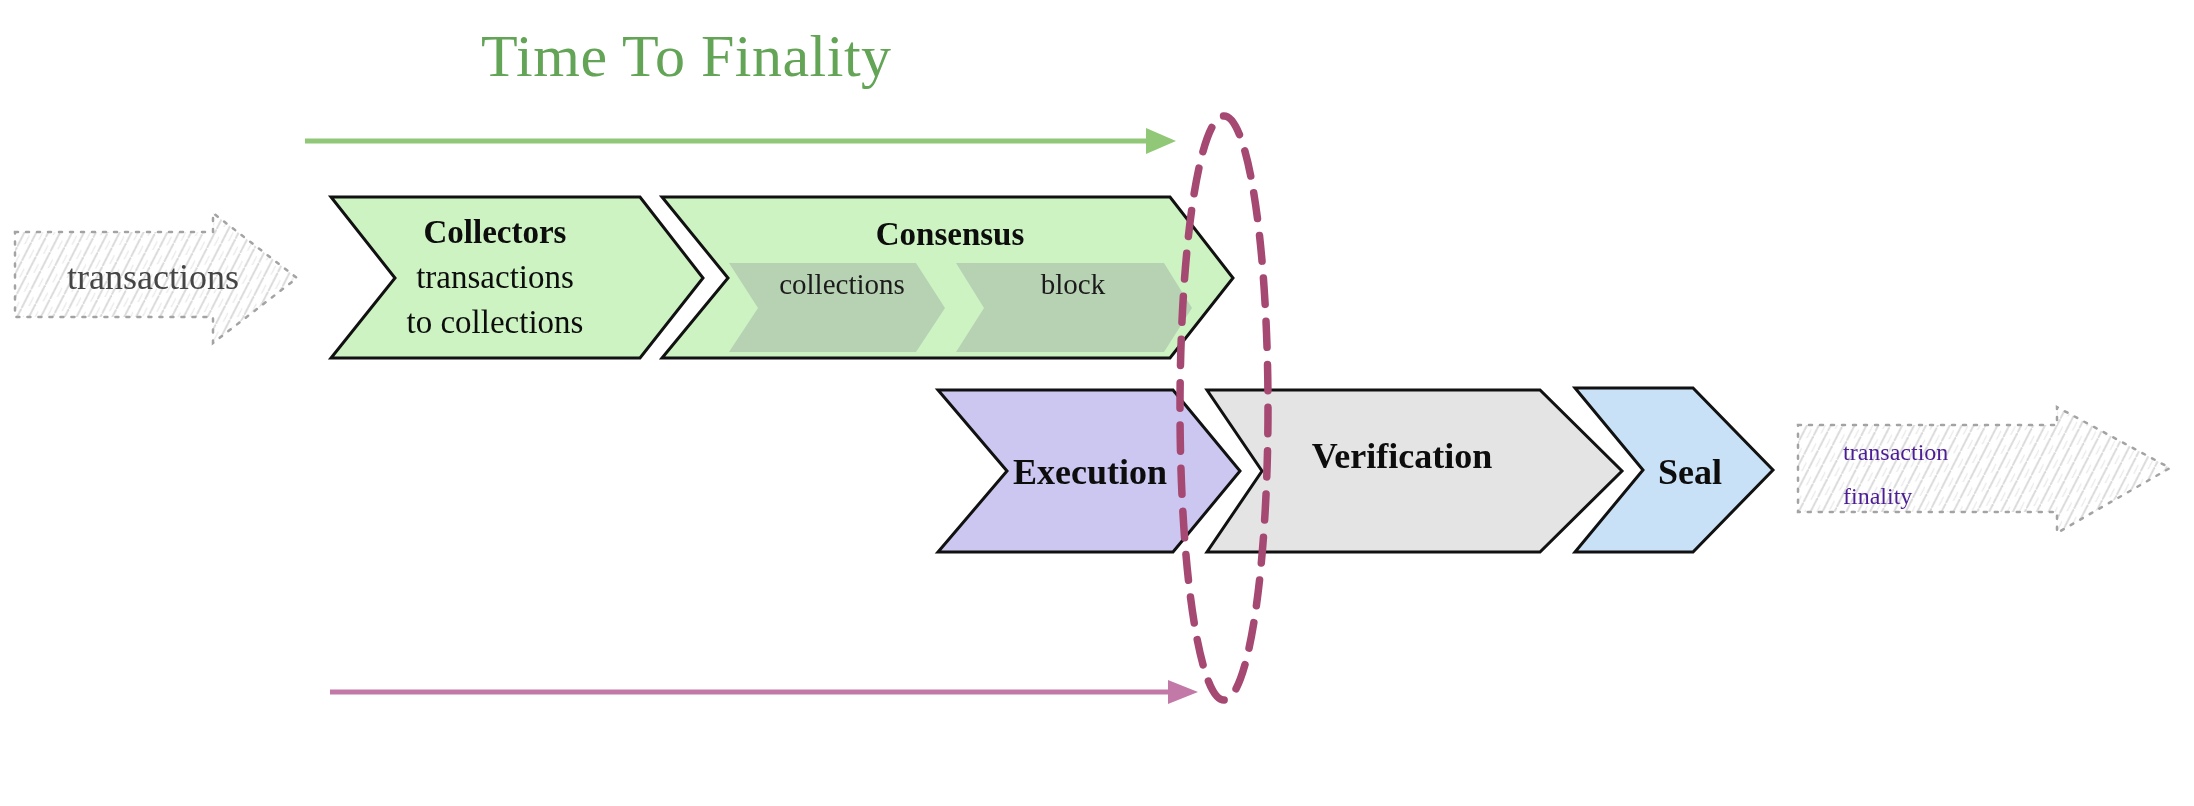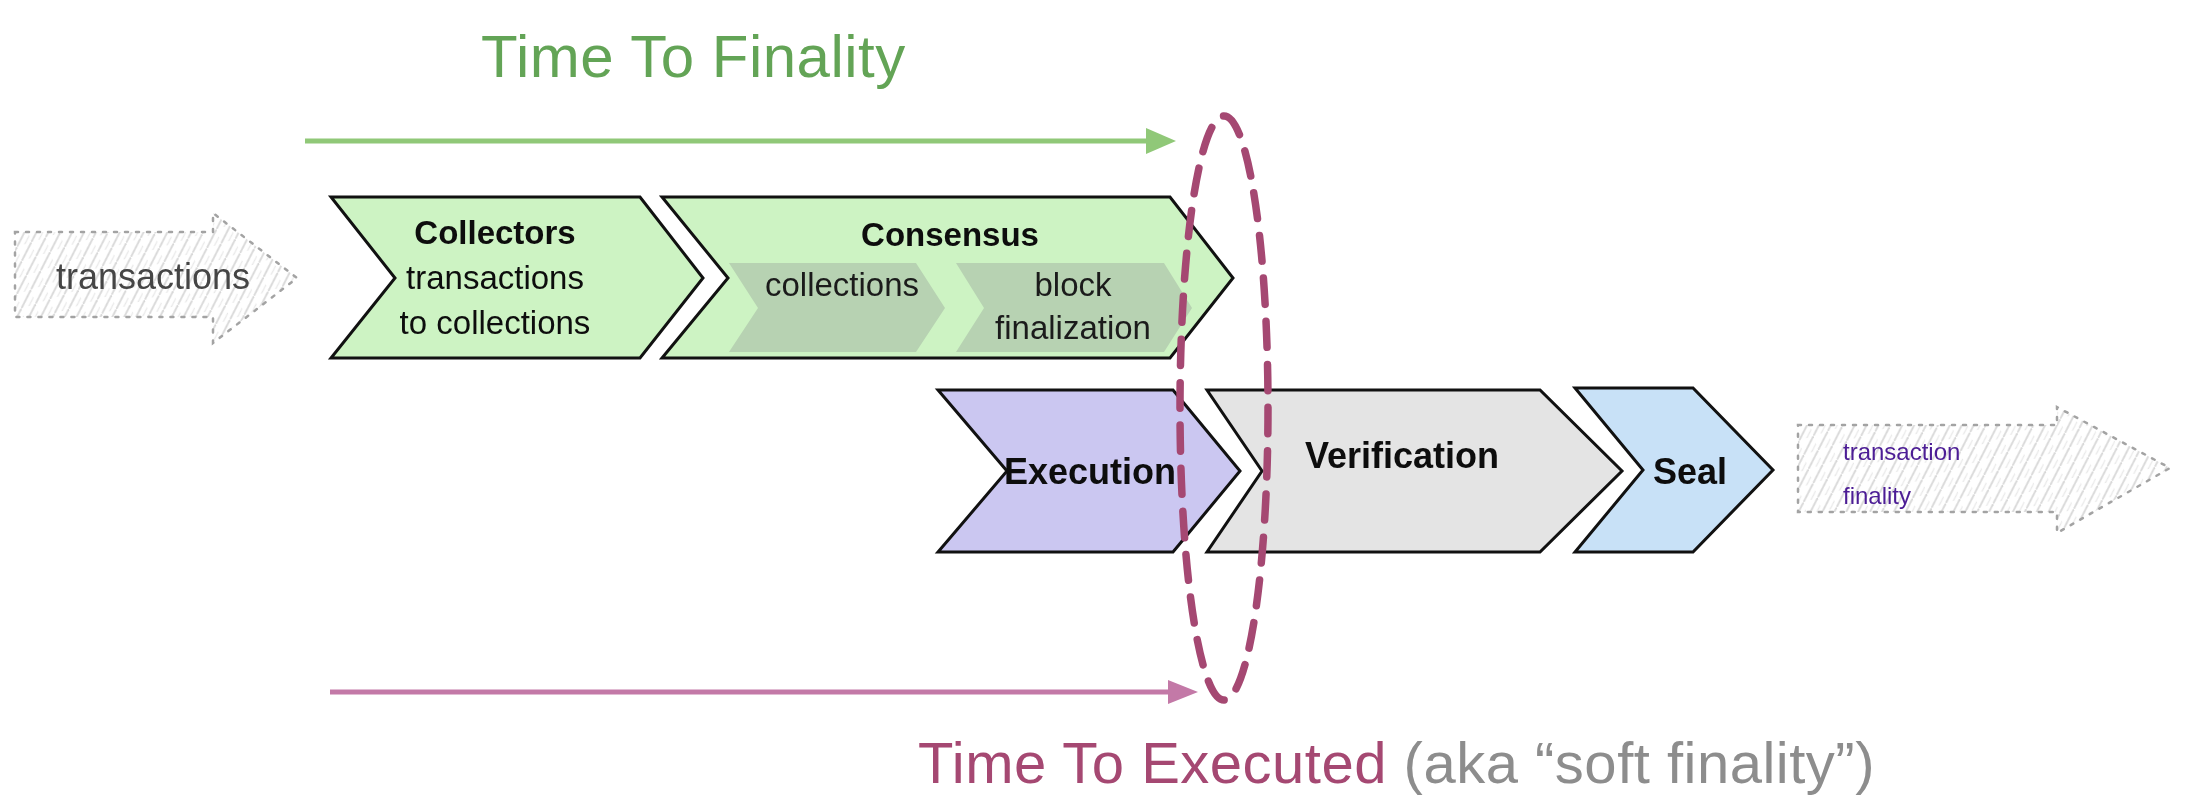--- a/index.html
+++ b/index.html
@@ -1,27 +1,27 @@
 <!DOCTYPE html>
 <html><head>
 <meta charset="utf-8">
 <style>
   html,body{margin:0;padding:0;background:#ffffff;}
   .canvas{
     position:relative;
     width:2194px;height:806px;
     background:#ffffff;
     overflow:hidden;
-    font-family:Liberation Sans, sans-serif;
+    font-family:Liberation Serif, serif;
   }
   .layer{position:absolute;left:0;top:0;}
   .lbl{position:absolute;color:#0d0d0d;text-align:center;}
   .stage-lines{font-size:33px;line-height:45px;}
   .stage-lines .t{font-weight:bold;}
-  .sub-lines{font-size:33px;line-height:43px;color:#1b1b1b;}
+  .sub-lines{font-size:29px;line-height:43px;color:#1b1b1b;}
   .big-stage{font-size:36px;font-weight:bold;line-height:40px;}
   .sketch-label{font-size:36px;color:#454545;}
   .results-label{font-size:24px;line-height:44px;color:#4c1d95;text-align:left;}
   .headline{font-size:60px;letter-spacing:0.5px;white-space:nowrap;}
   .headline-top{color:#63a456;}
   .footline{font-size:58px;letter-spacing:0.5px;white-space:nowrap;text-align:left;}
   .footline .accent{color:#a54872;}
   .footline .suffix{color:#8d8d8d;}
 </style>
 </head>
@@ -74,29 +74,25 @@
     <div>to collections</div>
   </div>
 
   <div class="lbl stage-lines t" style="left:790px;top:212px;width:320px;font-weight:bold;">Consensus</div>
 
   <div class="lbl sub-lines" style="left:744px;top:263px;width:196px;">
     <div>collections</div>
   </div>
   <div class="lbl sub-lines" style="left:966px;top:263px;width:214px;">
     <div>block</div>
-    <div>finalization</div>
   </div>
 
   <div class="lbl big-stage" style="left:990px;top:452px;width:200px;">Execution</div>
   <div class="lbl big-stage" style="left:1262px;top:436px;width:280px;">Verification</div>
   <div class="lbl big-stage" style="left:1620px;top:452px;width:140px;">Seal</div>
 
   <div class="lbl results-label" style="left:1843px;top:430px;width:260px;">
     <div>transaction</div>
     <div>finality</div>
   </div>
 
-  <div class="lbl footline" style="left:918px;top:729px;">
-    <span class="accent">Time To Executed</span><span class="suffix"> (aka “soft finality”)</span>
-  </div>
 
 </div>
 
 </body></html>

